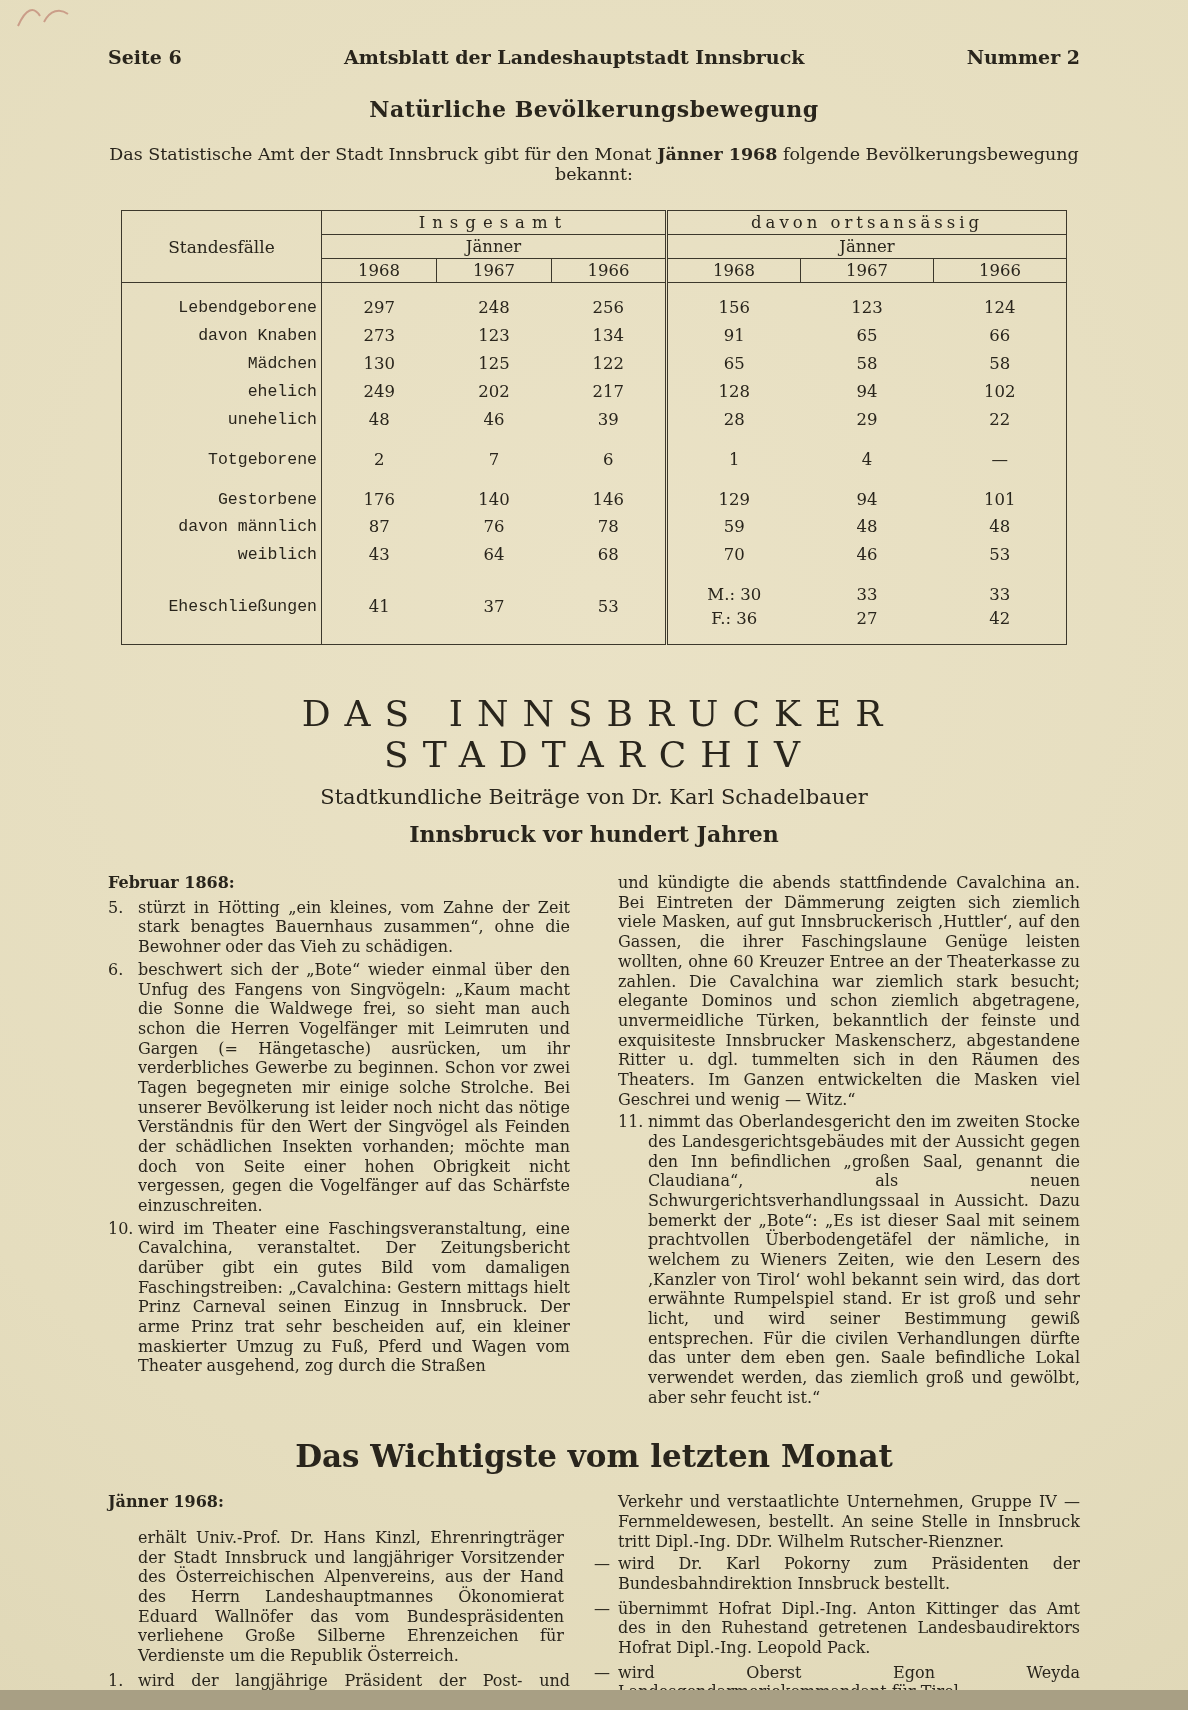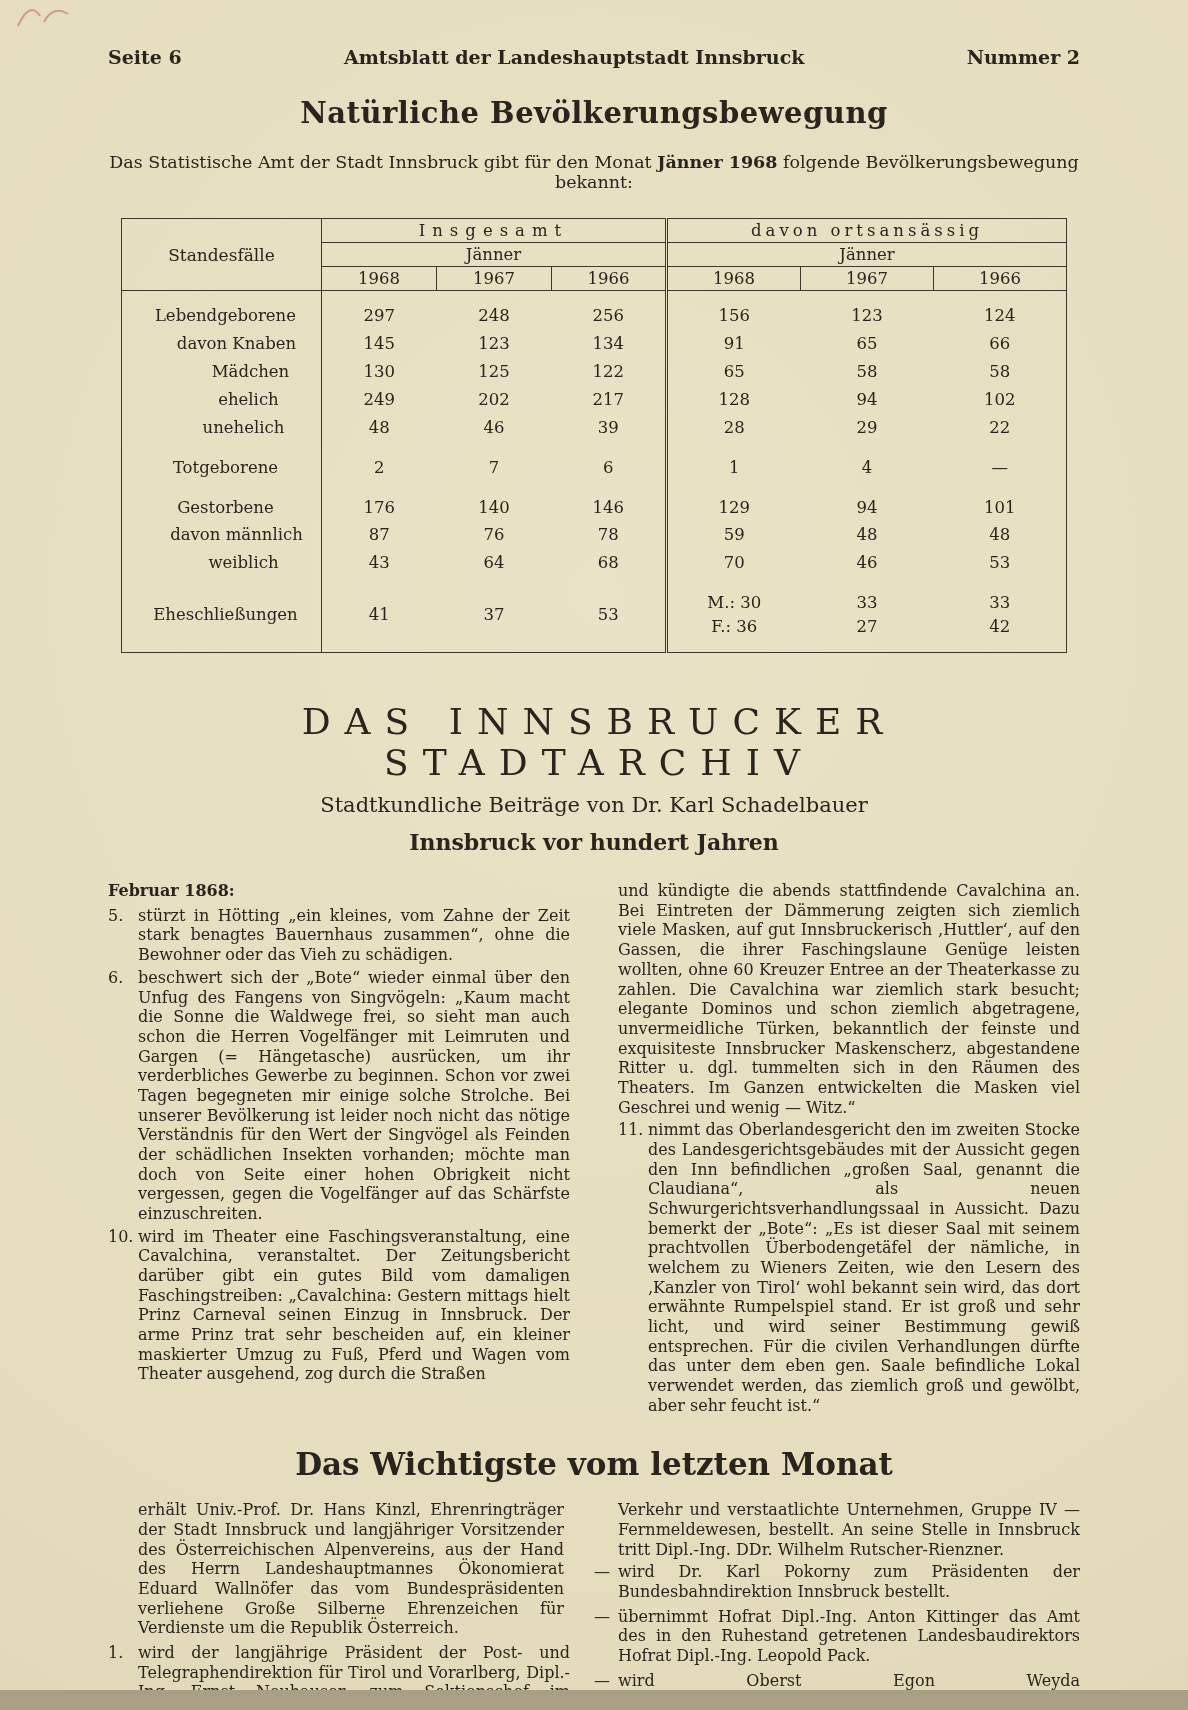--- a/index.html
+++ b/index.html
@@ -9,35 +9,35 @@
     background:radial-gradient(ellipse 120% 90% at 50% 35%, #eae2c6 0%, #e5ddbe 60%, #ddd5b4 100%);
     color:#29251c;
     font-family:"DejaVu Serif","Liberation Serif",serif;
     padding:46px 108px 0 108px;
     box-sizing:border-box;
   }
   .artifact{position:absolute;left:14px;top:2px;opacity:.55;}
 
   .masthead{display:flex;justify-content:space-between;align-items:baseline;font-size:19px;font-weight:bold;}
 
-  .stats-title{text-align:center;font-size:29px;font-weight:bold;margin-top:28px;letter-spacing:.5px;}
+  .stats-title{text-align:center;font-size:22px;font-weight:bold;margin-top:28px;letter-spacing:.5px;}
   .intro{text-align:center;font-size:17.5px;margin-top:22px;}
 
   .stats-table{border-collapse:collapse;width:945px;margin:26px auto 0;font-size:16.5px;border:1.5px solid #3c382c;table-layout:fixed;}
   .stats-table th,.stats-table td{font-weight:normal;padding:2px 4px;vertical-align:middle;}
   .corner{border-right:1.3px solid #3c382c;border-bottom:1.3px solid #3c382c;text-align:center;font-size:17px;}
   .grp{border-bottom:1.1px solid #3c382c;text-align:center;padding:6px 0 4px;}
   .g1{letter-spacing:7px;}
   .g2{letter-spacing:4px;}
   .mon{border-bottom:1.1px solid #3c382c;font-weight:bold;text-align:center;padding:4px 0;}
   .yr{border-bottom:1.3px solid #3c382c;text-align:center;padding:3px 0 5px;}
   .ysep{border-left:1px solid #3c382c;}
   .gdiv{border-left:3px double #3c382c;}
   .stats-table tbody td{line-height:1.45;}
-  td.lbl{border-right:1.3px solid #3c382c;padding-left:12px;text-align:center;}
+  td.lbl{border-right:1.3px solid #3c382c;padding-left:12px;text-align:right;font-family:Liberation Mono, monospace;}
   td.lbl.i1{padding-left:34px;}
   td.lbl.i2{padding-left:62px;}
   td.lbl.i3{padding-left:58px;}
   td.lbl.i4{padding-left:48px;}
   td.val{text-align:center;white-space:pre-line;}
   tr.first td{padding-top:13px;}
   tr.gap td{padding-top:14px;}
   tr.last td{padding-bottom:13px;}
 
   .arch-title{text-align:center;font-size:36px;font-weight:400;letter-spacing:14px;margin:48px 0 0 0;padding-left:10px;}
@@ -110,21 +110,21 @@
         <td class="lbl">Lebendgeborene</td>
         <td class="val">297</td>
         <td class="val">248</td>
         <td class="val">256</td>
         <td class="val gdiv">156</td>
         <td class="val">123</td>
         <td class="val">124</td>
       </tr>
       <tr>
         <td class="lbl i1">davon Knaben</td>
-        <td class="val">145</td>
+        <td class="val">273</td>
         <td class="val">123</td>
         <td class="val">134</td>
         <td class="val gdiv">91</td>
         <td class="val">65</td>
         <td class="val">66</td>
       </tr>
       <tr>
         <td class="lbl i2">Mädchen</td>
         <td class="val">130</td>
         <td class="val">125</td>
@@ -230,20 +230,21 @@
           <span class="txt">nimmt das Oberlandesgericht den im zweiten Stocke des Landesgerichtsgebäudes mit der Aussicht gegen den Inn befindlichen „großen Saal, genannt die Claudiana“, als neuen Schwurgerichtsverhandlungssaal in Aussicht. Dazu bemerkt der „Bote“: „Es ist dieser Saal mit seinem prachtvollen Überbodengetäfel der nämliche, in welchem zu Wieners Zeiten, wie den Lesern des ‚Kanzler von Tirol‘ wohl bekannt sein wird, das dort erwähnte Rumpelspiel stand. Er ist groß und sehr licht, und wird seiner Bestimmung gewiß entsprechen. Für die civilen Verhandlungen dürfte das unter dem eben gen. Saale befindliche Lokal verwendet werden, das ziemlich groß und gewölbt, aber sehr feucht ist.“</span>
         </div>
       </div>
     </div>
   </section>
 
   <section>
     <h3 class="monat-title">Das Wichtigste vom letzten Monat</h3>
     <div class="cols lower">
       <div class="col">
+        <div class="date-head wide">Jänner 1968:</div>
         <p class="lead">erhält Univ.-Prof. Dr. Hans Kinzl, Ehrenringträger der Stadt Innsbruck und langjähriger Vorsitzender des Österreichischen Alpenvereins, aus der Hand des Herrn Landeshauptmannes Ökonomierat Eduard Wallnöfer das vom Bundespräsidenten verliehene Große Silberne Ehrenzeichen für Verdienste um die Republik Österreich.</p>
         <div class="item">
           <span class="inum">1.</span>
           <span class="txt">wird der langjährige Präsident der Post- und Telegraphendirektion für Tirol und Vorarlberg, Dipl.-Ing. Ernst Neuhauser, zum Sektionschef im Ministerium für</span>
         </div>
       </div>
       <div class="col">
         <p class="cont">Verkehr und verstaatlichte Unternehmen, Gruppe IV — Fernmeldewesen, bestellt. An seine Stelle in Innsbruck tritt Dipl.-Ing. DDr. Wilhelm Rutscher-Rienzner.</p>
         <div class="ditem">
           <span class="inum">—</span>

